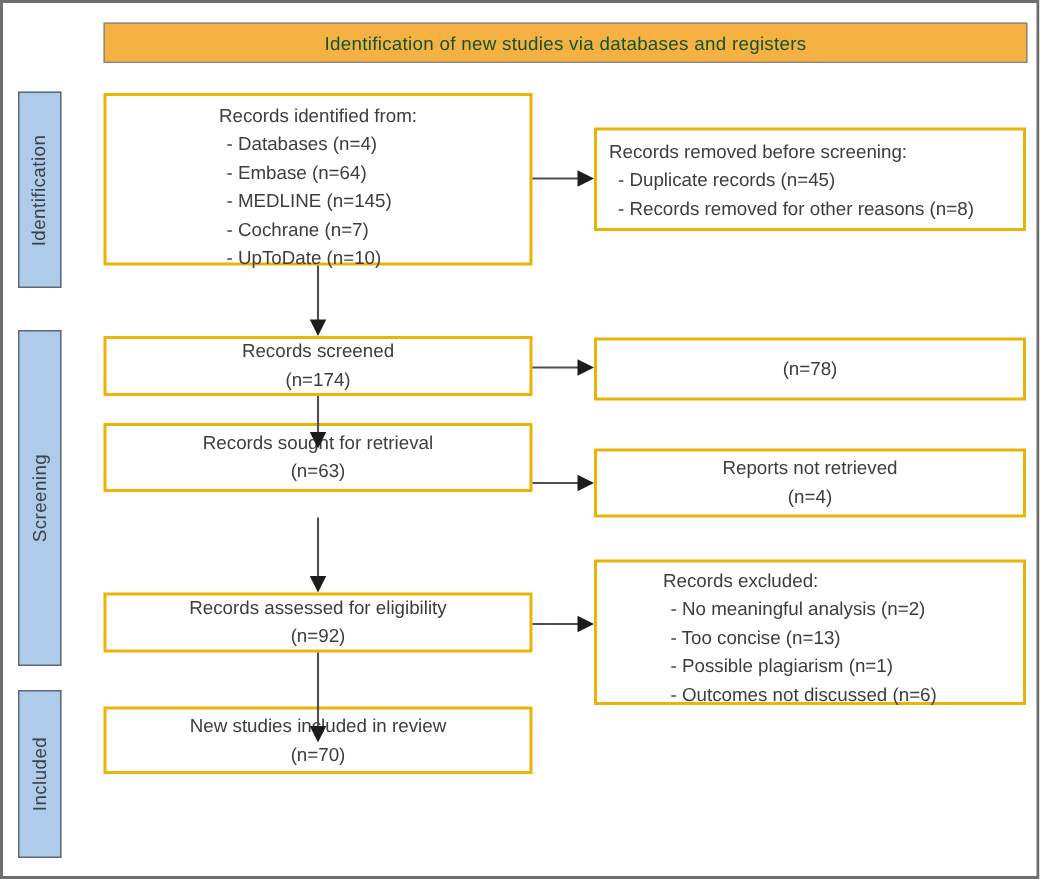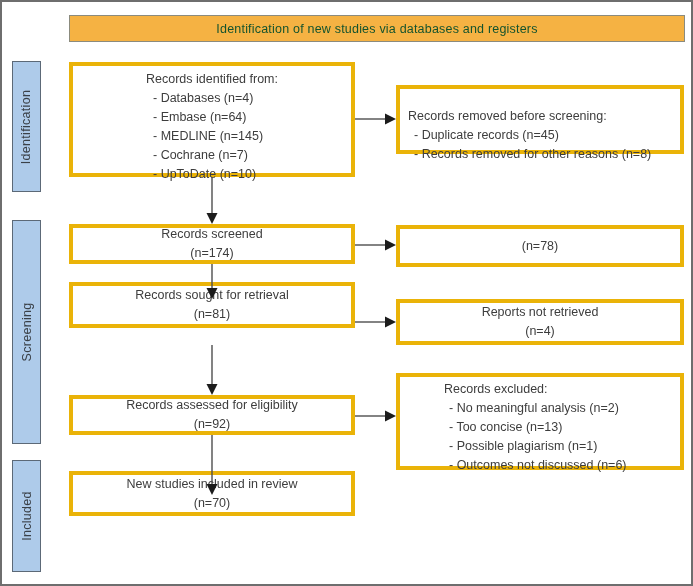--- a/index.html
+++ b/index.html
@@ -19,32 +19,32 @@
     background:#AECBEA;border:1px solid #5c6977;
     display:flex;align-items:center;justify-content:center;
   }
   .stage span{
     transform:rotate(-90deg);white-space:nowrap;font-size:12.5px;color:#3b4148;letter-spacing:.3px;
   }
   .stage.ident{top:59px;height:131px;}
   .stage.screen{top:218px;height:224px;}
   .stage.incl{top:458px;height:112px;}
   .box{
-    position:absolute;box-sizing:border-box;background:#fff;border:4px solid #eab308;
+    position:absolute;box-sizing:border-box;background:#fff;border:2px solid #eab308;
     font-size:12.5px;line-height:19px;color:#3d3d3d;
   }
   .col-l{left:67px;width:286px;}
   .col-r{left:394px;width:288px;}
   .center2{display:flex;flex-direction:column;align-items:center;justify-content:center;text-align:right;}
   .b-l1{top:60px;height:115px;padding-top:4px;}
   .b-l2{top:222px;height:40px;}
   .b-l3{top:280px;height:46px;}
   .b-l4{top:393px;height:40px;}
   .b-l5{top:469px;height:45px;}
-  .b-r1{top:83px;height:69px;padding-top:18px;}
+  .b-r1{top:83px;height:69px;padding-top:5px;}
   .b-r2{top:223px;height:42px;}
   .b-r3{top:297px;height:46px;}
   .b-r4{top:371px;height:97px;padding-top:3px;}
   .b-l1 .box-title{text-align:center;}
   .b-l1 .box-item{padding-left:80px;}
   .b-r1 .box-title{padding-left:8px;}
   .b-r1 .box-item{padding-left:14px;}
   .b-r4 .box-title{padding-left:44px;}
   .b-r4 .box-item{padding-left:49px;}
   svg.arrows{position:absolute;left:0;top:0;pointer-events:none;}
@@ -77,21 +77,21 @@
     <div class="box-item">- UpToDate (n=10)</div>
   </div>
 
   <div class="box col-l b-l2 center2">
     <div>Records screened</div>
     <div>(n=174)</div>
   </div>
 
   <div class="box col-l b-l3 center2">
     <div>Records sought for retrieval</div>
-    <div>(n=81)</div>
+    <div>(n=63)</div>
   </div>
 
   <div class="box col-l b-l4 center2">
     <div>Records assessed for eligibility</div>
     <div>(n=92)</div>
   </div>
 
   <div class="box col-l b-l5 center2">
     <div>New studies included in review</div>
     <div>(n=70)</div>

